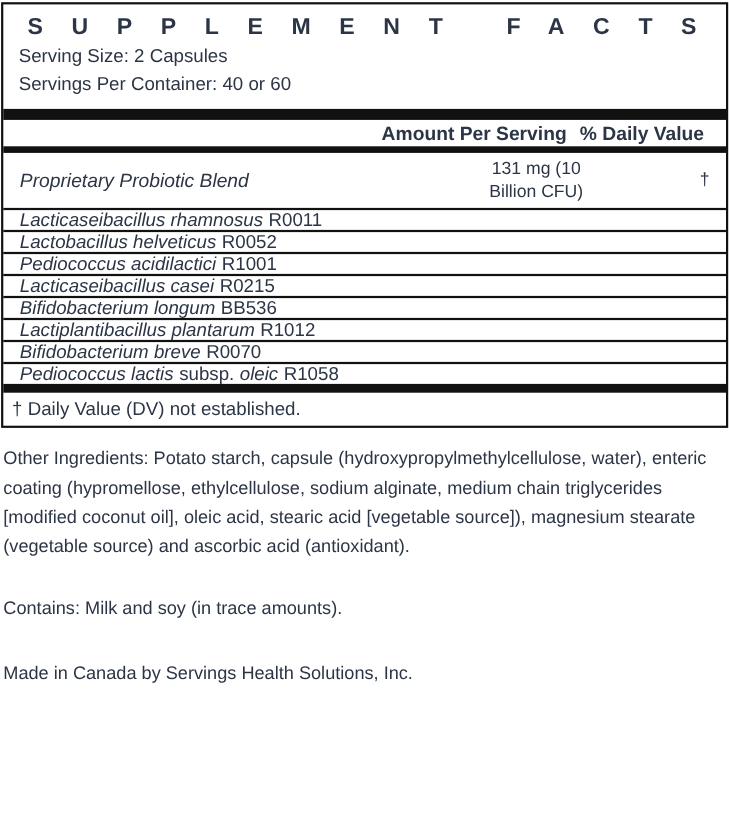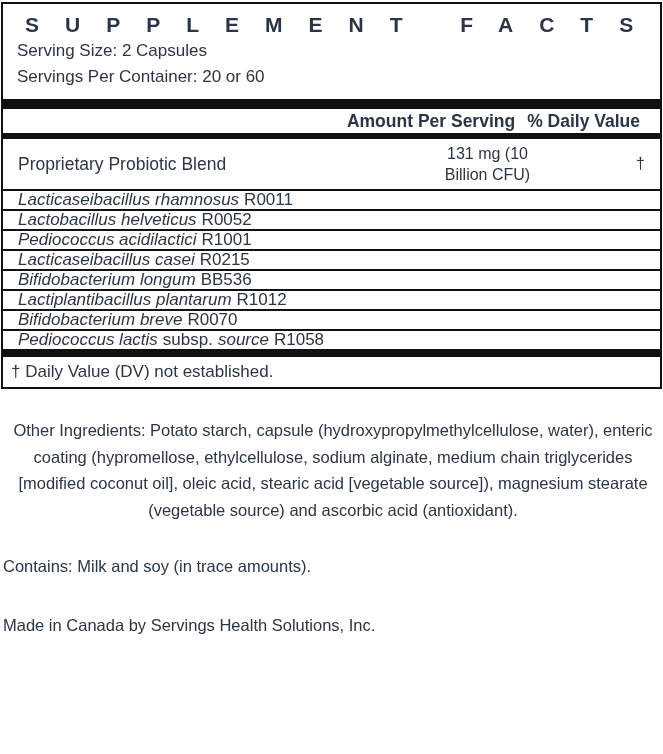--- a/index.html
+++ b/index.html
@@ -45,21 +45,21 @@
     font-size: 17.5px;
     line-height: 24px;
     padding-right: 20px;
   }
   .blend-row {
     display: flex;
     align-items: center;
     min-height: 50px;
     padding: 4px 0;
   }
-  .blend-name { flex: 1; padding-left: 15px; font-size: 17.5px; }
+  .blend-name { flex: 1; padding-left: 15px; font-size: 17.5px; font-style: italic; }
   .blend-amount { width: 175px; text-align: center; font-size: 16px; line-height: 21px; }
   .blend-dv { width: 85px; text-align: right; padding-right: 15px; font-size: 16px; }
   .strain-row {
     display: flex;
     align-items: center;
     gap: 5px;
     height: 20px;
     padding-left: 15px;
     border-top: 2px solid #111111;
     font-size: 17px;
@@ -70,35 +70,35 @@
     font-size: 17px;
     line-height: 30px;
     padding-left: 8px;
   }
   .para {
     margin: 0 0 0 2px;
     font-size: 16.5px;
     line-height: 26.5px;
     width: 660px;
   }
-  .other-ing { margin-top: 28px; text-align: center; }
+  .other-ing { margin-top: 15px; }
   .contains-line { margin-top: 30px; }
   .made-in-line { margin-top: 32px; }
 </style>
 </head>
 <body>
 
 <div class="page">
 
   <div class="facts-box">
 
     <div class="title">SUPPLEMENT FACTS</div>
 
     <div class="serving-line">Serving Size: 2 Capsules</div>
-    <div class="serving-line">Servings Per Container: 20 or 60</div>
+    <div class="serving-line">Servings Per Container: 40 or 60</div>
 
     <div class="bar bar-thick"></div>
 
     <div class="col-header">
       <span>Amount Per Serving</span>
       <span>% Daily Value</span>
     </div>
 
     <div class="bar bar-med"></div>
 
@@ -149,21 +149,21 @@
 
     <div class="strain-row">
       <span class="sp-it">Bifidobacterium breve</span>
 
       <span>R0070</span>
     </div>
 
     <div class="strain-row">
       <span class="sp-it">Pediococcus lactis</span>
       <span>subsp.</span>
-      <span class="sp-it">source</span>
+      <span class="sp-it">oleic</span>
       <span>R1058</span>
     </div>
 
     <div class="bar bar-foot"></div>
 
     <div class="footnote-row">† Daily Value (DV) not established.</div>
 
   </div>
 
   <p class="para other-ing">Other Ingredients: Potato starch, capsule (hydroxypropylmethylcellulose, water), enteric coating (hypromellose, ethylcellulose, sodium alginate, medium chain triglycerides [modified coconut oil], oleic acid, stearic acid [vegetable source]), magnesium stearate (vegetable source) and ascorbic acid (antioxidant).</p>

